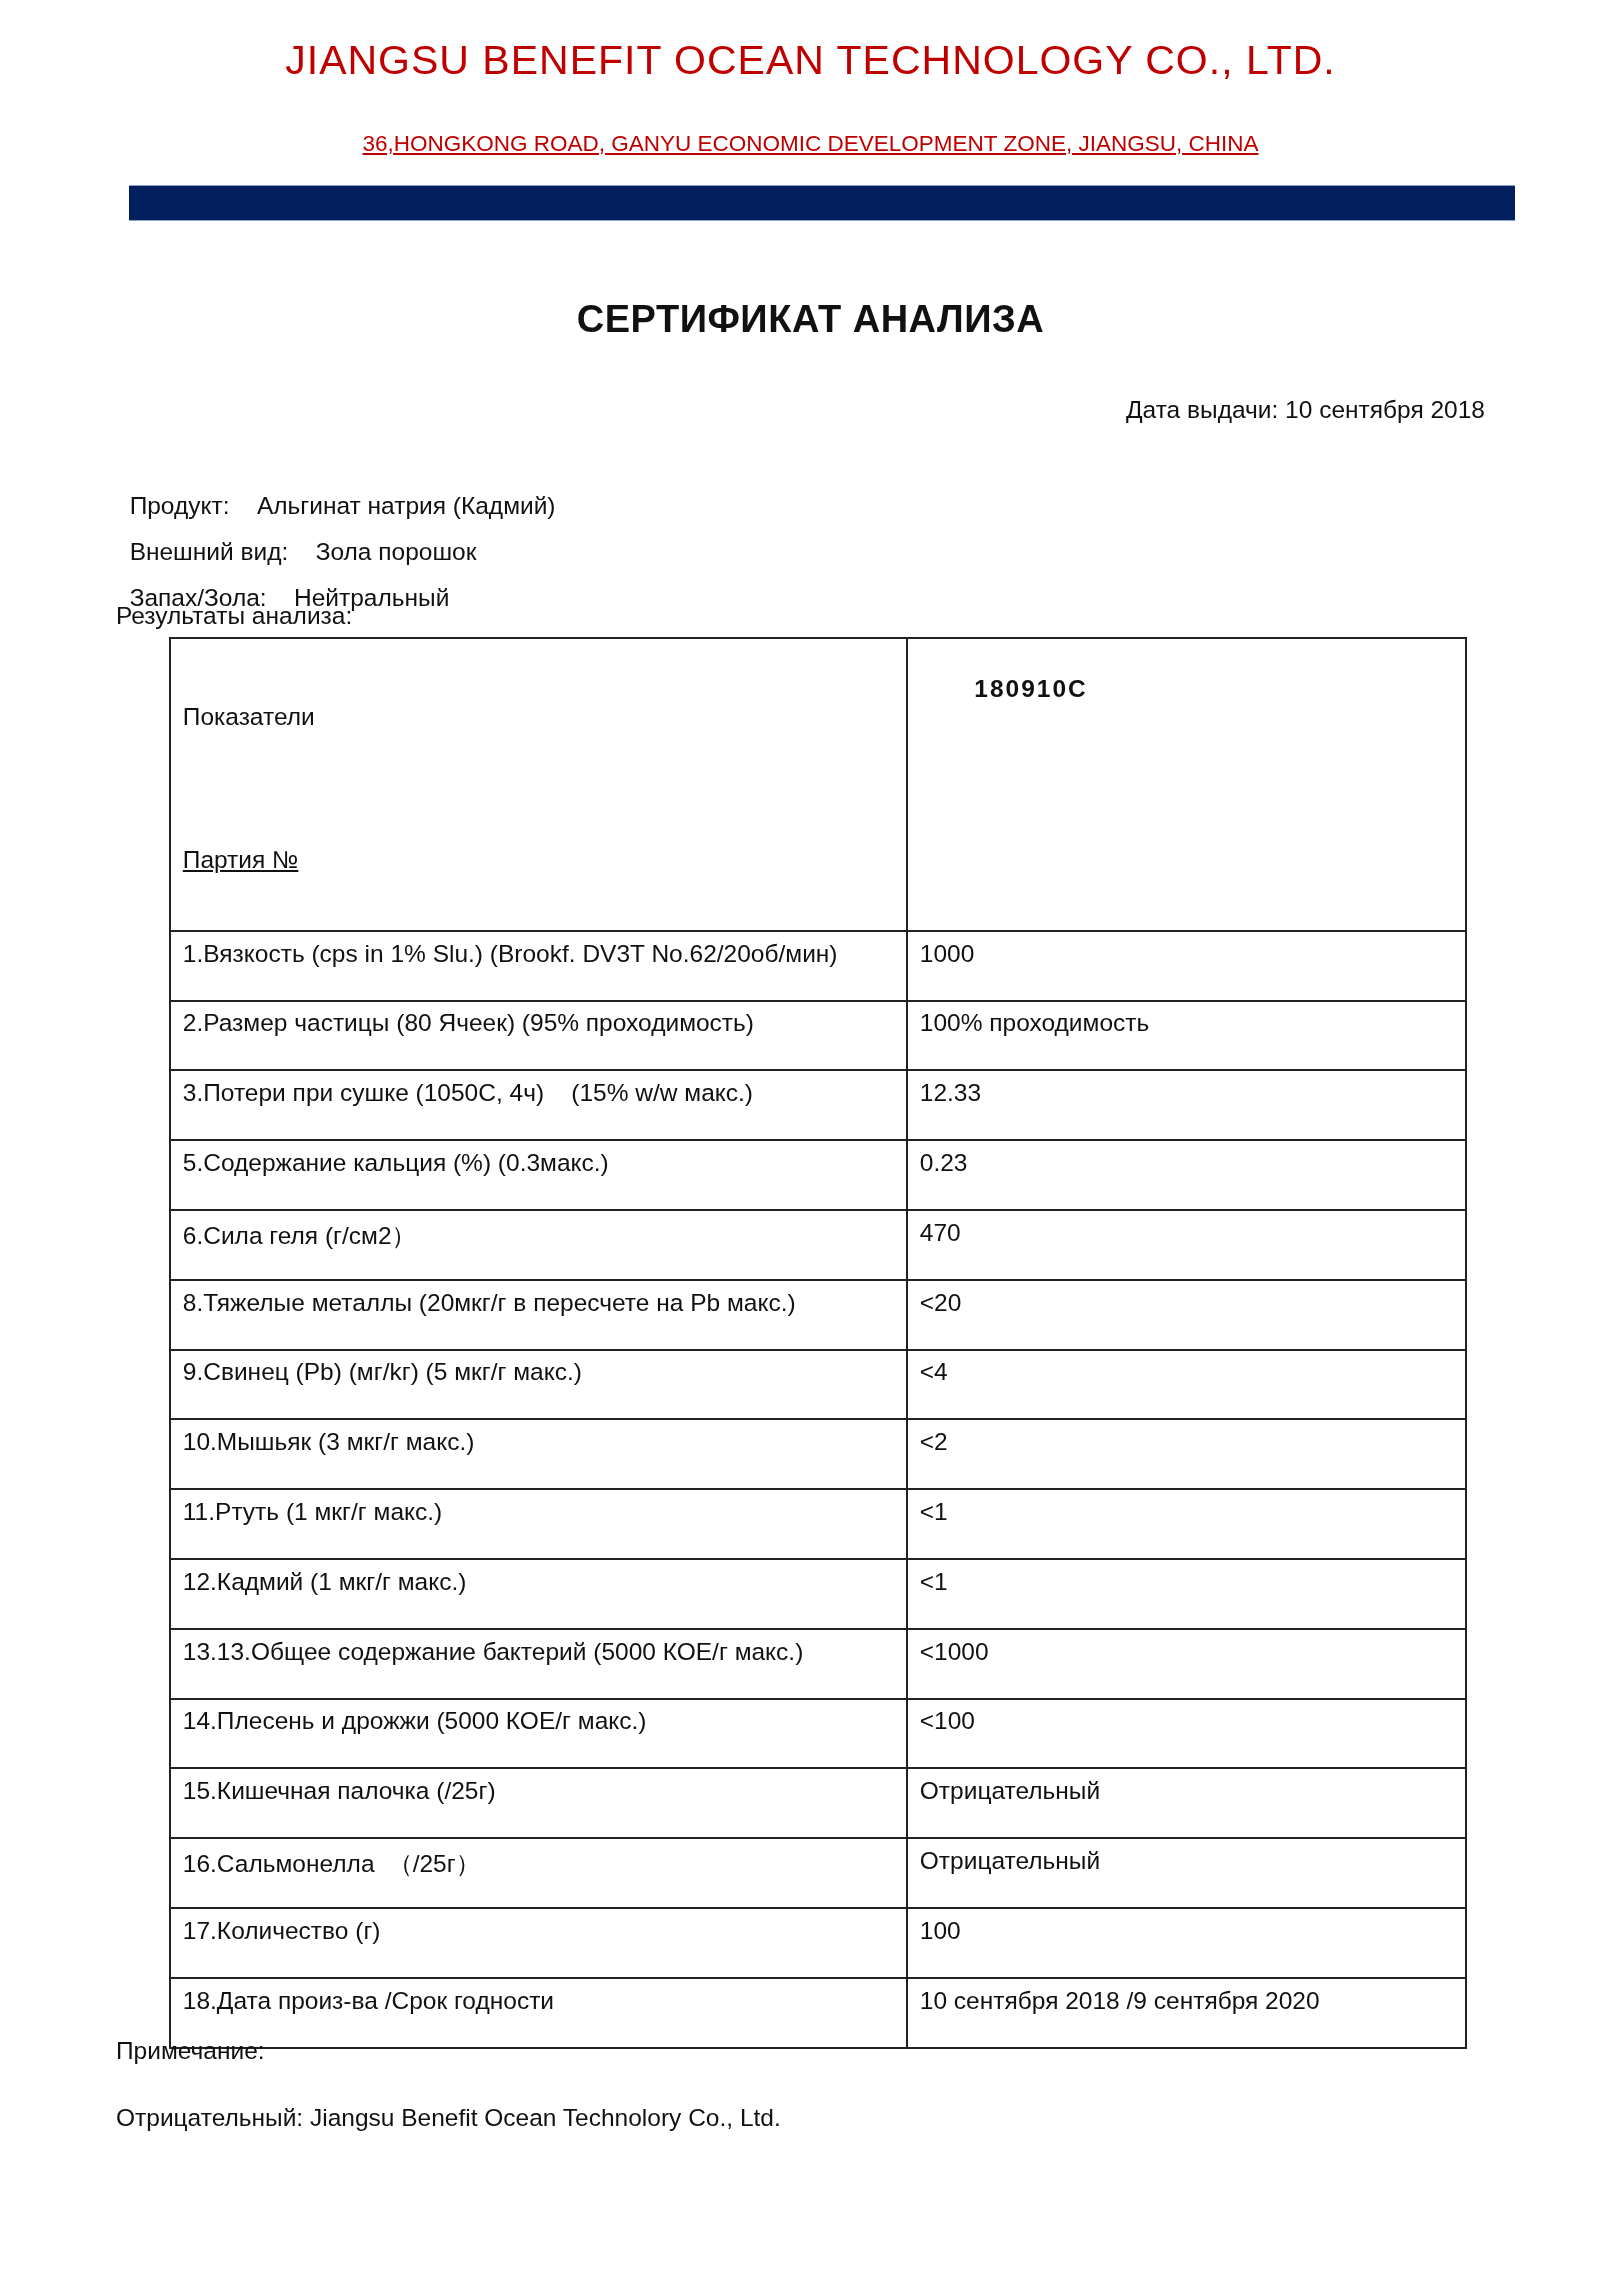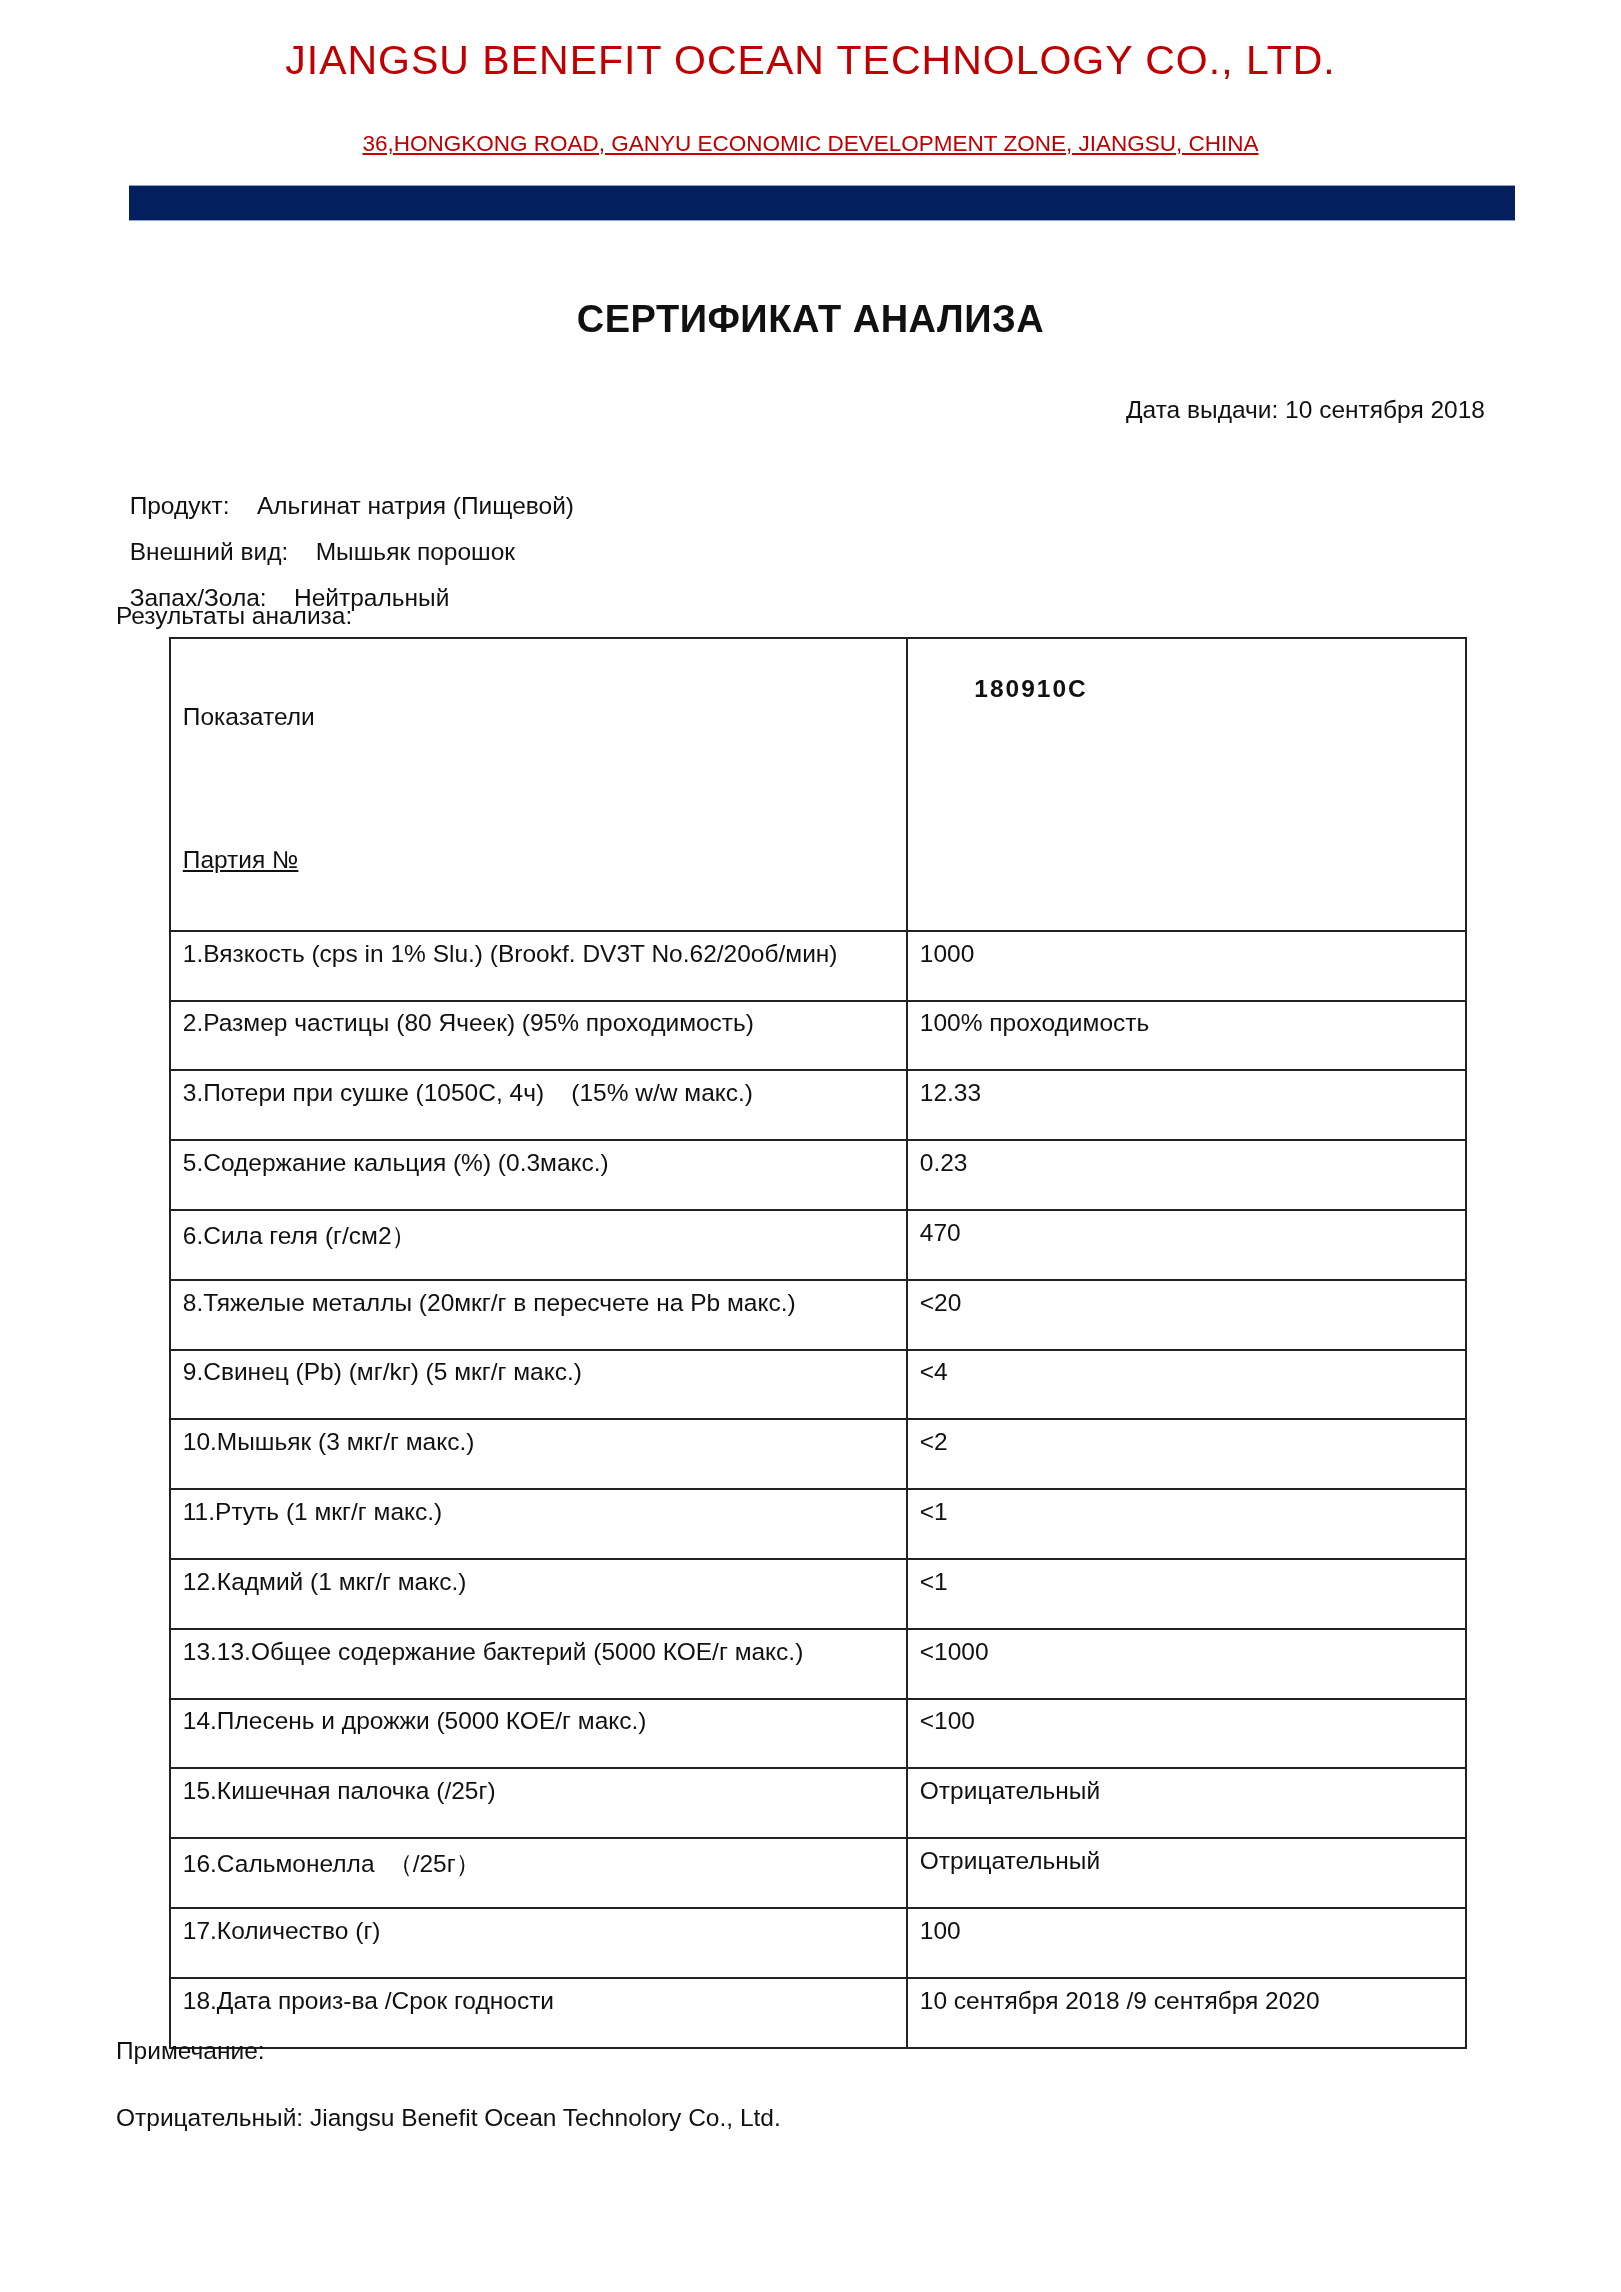--- a/index.html
+++ b/index.html
@@ -55,24 +55,24 @@
 <body>
 
 <div class="company-name" style="color: rgb(192, 0, 0);">JIANGSU BENEFIT OCEAN TECHNOLOGY CO., LTD.</div>
 <div class="company-address" style="color: rgb(192, 0, 0); text-decoration: underline;">36,HONGKONG ROAD, GANYU ECONOMIC DEVELOPMENT ZONE, JIANGSU, CHINA</div>
 <div class="navy-bar" style="background: rgb(4, 31, 94);"></div>
 
 <div class="doc-title">СЕРТИФИКАТ АНАЛИЗА</div>
 <div class="issue-date">Дата выдачи: 10 сентября 2018</div>
 
 <div class="meta-line" style="top:464px">
-  <span class="label">Продукт:</span><span>Альгинат натрия (Пищевой)</span>
+  <span class="label">Продукт:</span><span>Альгинат натрия (Кадмий)</span>
 </div>
 <div class="meta-line" style="top:510px">
-  <span class="label">Внешний вид:</span><span>Мышьяк порошок</span>
+  <span class="label">Внешний вид:</span><span>Зола порошок</span>
 </div>
 <div class="meta-line" style="top:556px">
   <span class="label">Запах/Зола:</span><span>Нейтральный</span>
 </div>
 <div class="meta-line" style="top:602px">Результаты анализа:</div>
 
 <table class="results-table">
   <colgroup>
       <col class="c1">
       <col class="c2">

